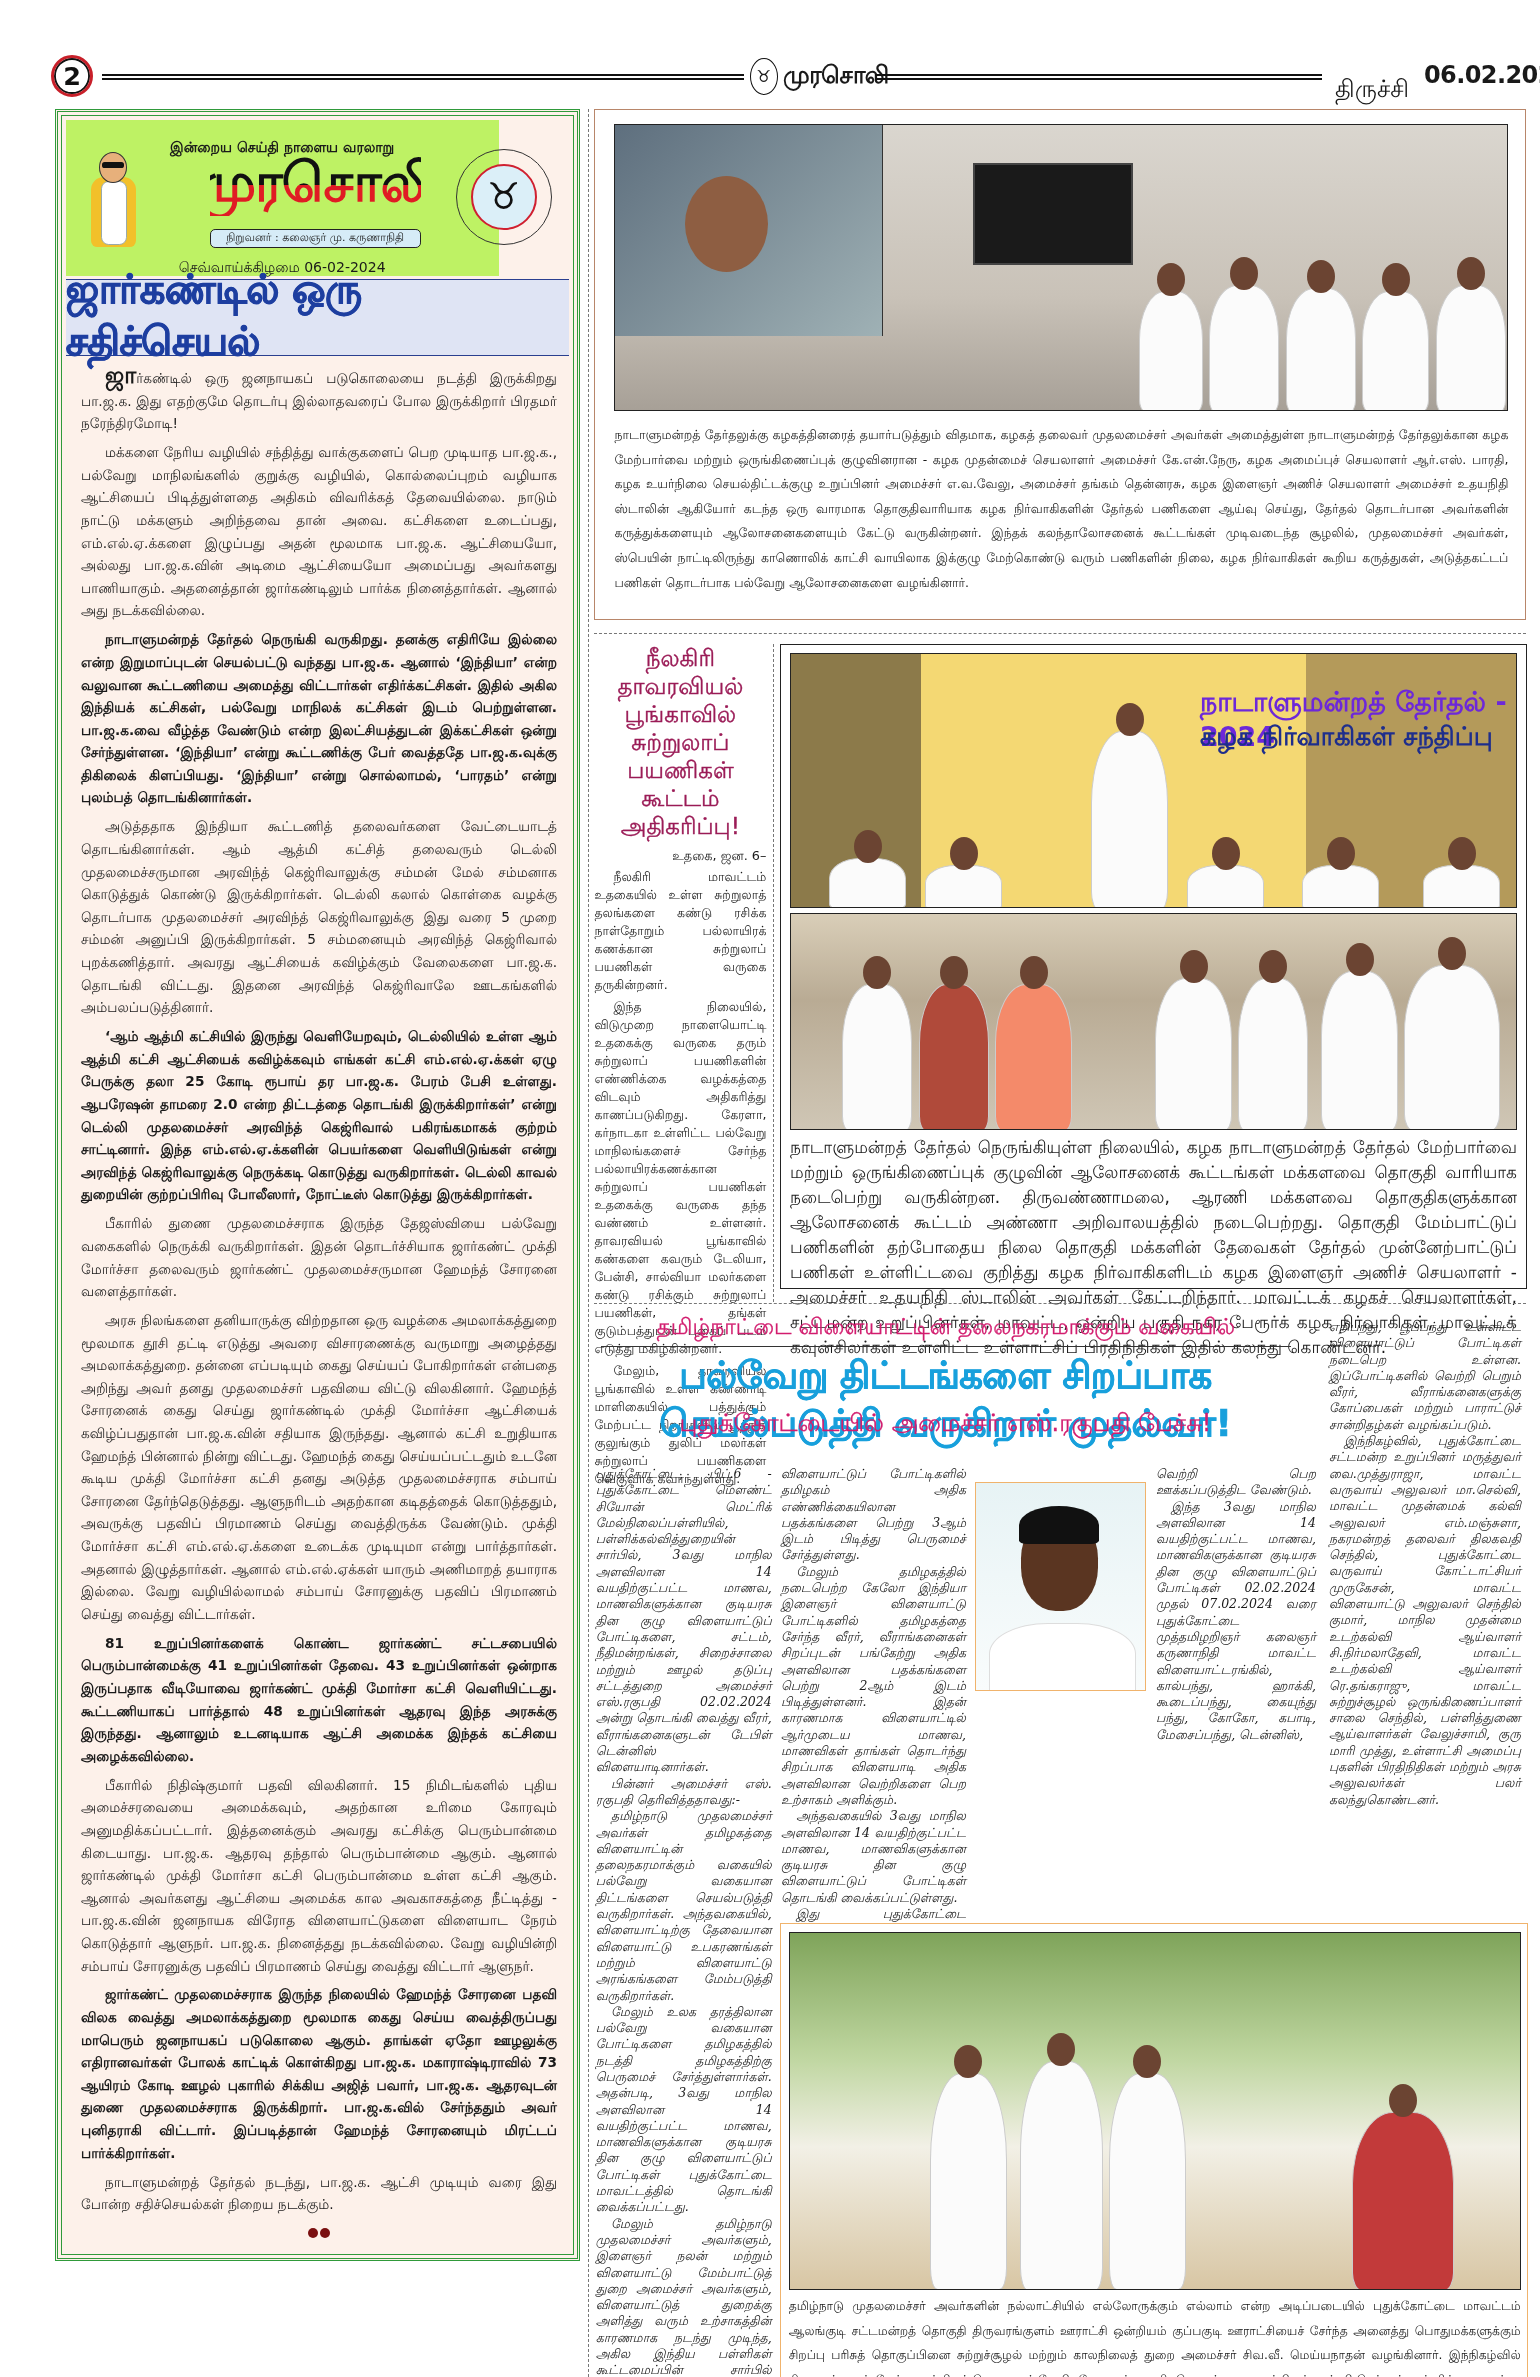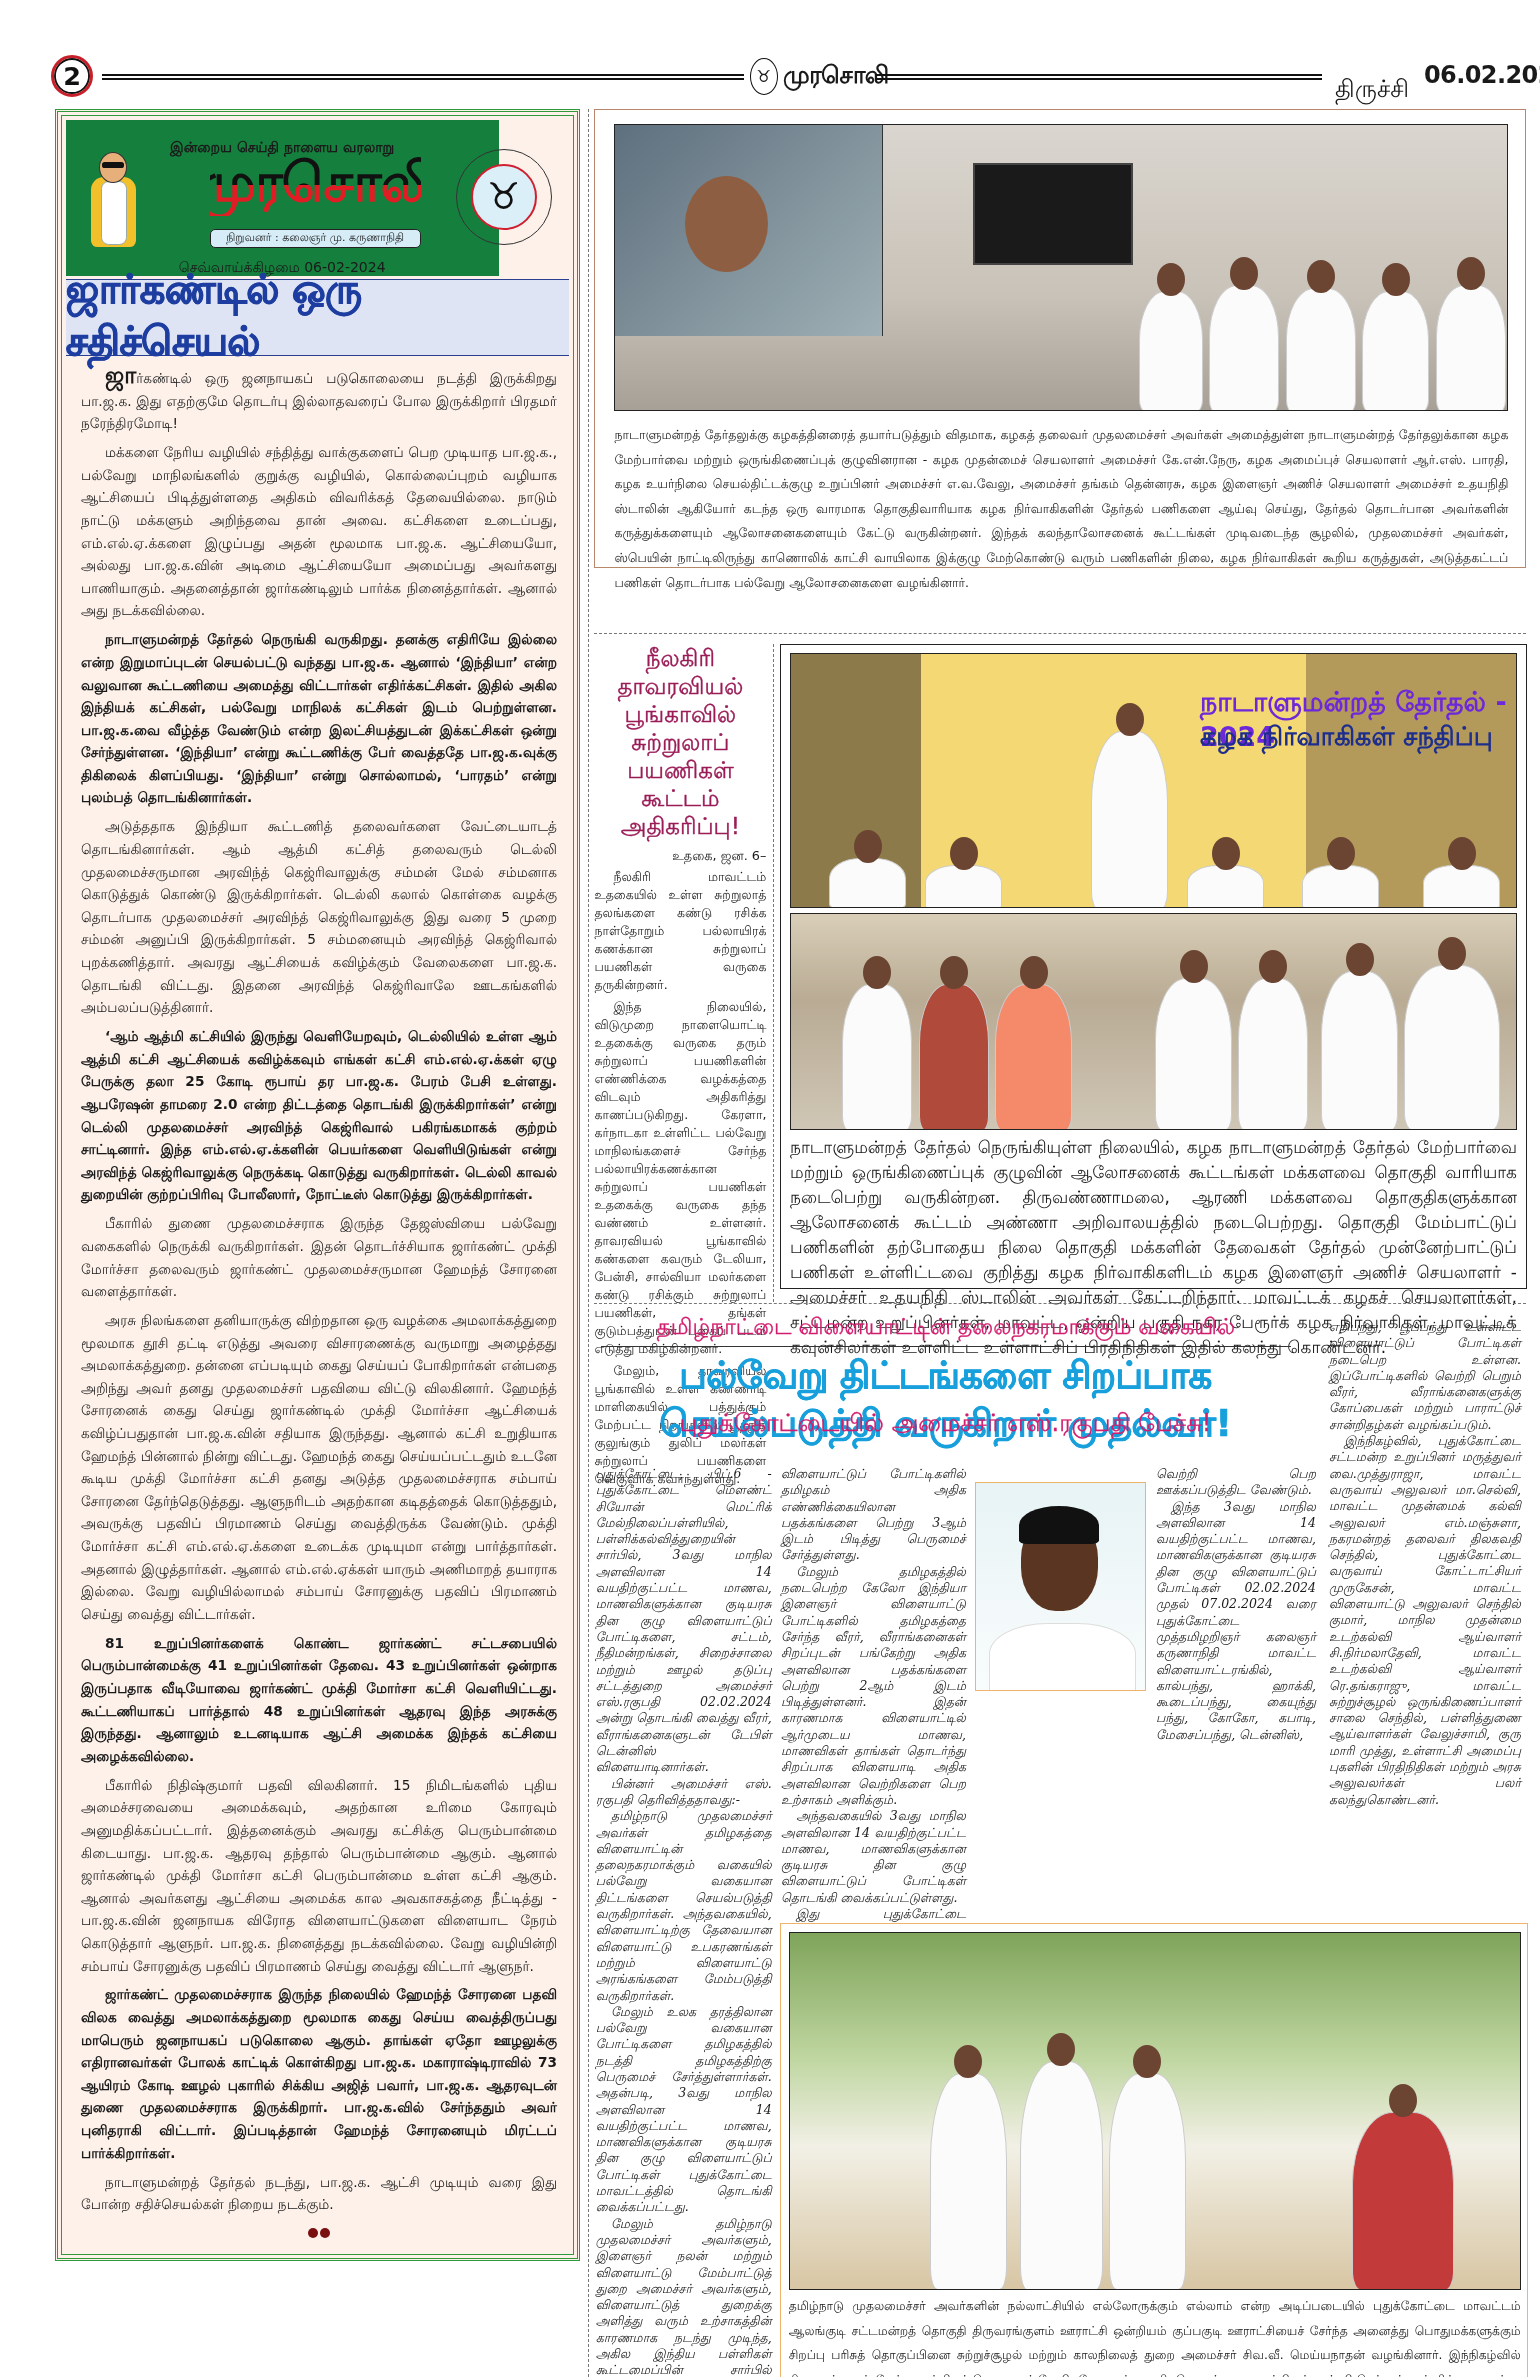--- a/index.html
+++ b/index.html
@@ -13,21 +13,21 @@
   .hdr-rule.r1 { left: 51px; width: 642px; }
   .hdr-rule.r2 { left: 824px; width: 447px; }
   .hdr-logo { position: absolute; left: 699px; top: 2.6px; display: flex; align-items: center; gap: 5.1px; }
   .hdr-logo .seal { width: 28px; height: 37px; border: 1.9px solid #111; border-radius: 50%; display: flex; align-items: center; justify-content: center; font-size: 16.6px; }
   .hdr-logo .name { font-size: 24px; font-family: "DejaVu Sans Condensed", "DejaVu Sans", sans-serif; font-weight: bold; letter-spacing: -0.6px; }
   .hdr-city { position: absolute; left: 1284px; top: 20px; font-size: 24px; font-weight: normal; }
   .hdr-date { position: absolute; left: 1373px; top: 6.4px; font-size: 24px; font-weight: bold; letter-spacing: -0.6px; }
 
   
   .editorial { position: absolute; left: 55px; top: 109px; width: 525px; height: 2152px; border: 3.2px double #2f9a3a; outline: 1.9px solid #2f9a3a; outline-offset: -7.7px; background: #fdf1ea; }
-  .ed-masthead { position: absolute; left: 7.7px; top: 7.7px; width: 433px; height: 156px; background: #15803d; }
+  .ed-masthead { position: absolute; left: 7.7px; top: 7.7px; width: 433px; height: 156px; background: #bef264; }
   .ed-tagline { position: absolute; left: 0; width: 100%; top: 19px; text-align: center; font-size: 14px; font-weight: bold; }
   .ed-portrait { position: absolute; left: 12.8px; top: 32px; width: 70px; height: 102px; }
   .ed-portrait .head { position: absolute; left: 20.4px; top: 0; width: 28px; height: 31px; background: #e7b07b; border-radius: 50%; border: 1.3px solid #333; }
   .ed-portrait .glasses { position: absolute; left: 24px; top: 10.2px; width: 22px; height: 6.4px; background: #111; border-radius: 2.6px; }
   .ed-portrait .shawl { position: absolute; left: 12.8px; top: 25.5px; width: 45px; height: 70px; background: #f2c02a; border-radius: 12.8px 12.8px 6.4px 6.4px; }
   .ed-portrait .body { position: absolute; left: 23px; top: 29px; width: 25.5px; height: 64px; background: #ffffff; border: 1.3px solid #9aa; border-radius: 7.7px; }
   .ed-title-logo { position: absolute; left: 144px; top: 37px; width: 211px; height: 59px; display: flex; align-items: center; justify-content: center; font-size: 54px; font-weight: bold; letter-spacing: -1.3px; background: linear-gradient(#111 0 48%, #e01c24 48% 100%); -webkit-background-clip: text; background-clip: text; color: transparent; }
   .ed-founder { position: absolute; left: 144px; top: 109px; width: 211px; height: 19px; border: 1.3px solid #222; border-radius: 5.1px; background: #d6ecf7; text-align: center; font-size: 11px; line-height: 16.6px; }
   .ed-emblem { position: absolute; left: 390px; top: 29px; width: 96px; height: 96px; border-radius: 50%; border: 1.3px solid #333; display: flex; align-items: center; justify-content: center; }
   .ed-emblem .inner { width: 66px; height: 66px; border-radius: 50%; border: 2.6px solid #d02030; background: #dbeff8; display: flex; align-items: center; justify-content: center; font-size: 37px; color: #111; }
@@ -45,21 +45,21 @@
 
   
   .right { position: absolute; left: 588px; top: 109px; width: 945px; }
 
   .photo { position: absolute; overflow: hidden; border: 1.3px solid #222; }
   .photo .ph-bg { position: absolute; inset: 0; }
   .person { position: absolute; border-radius: 40% 40% 10% 10%; background: #fbfbfb; border: 0.6px solid #ccc; }
   .person::before { content: ""; position: absolute; left: 50%; top: -29px; width: 28px; height: 33px; margin-left: -14px; border-radius: 50%; background: #6b4432; }
 
   
-  .s1-box { position: absolute; left: 6.4px; top: 0; width: 932px; height: 459px; border: 1.3px solid #b8866a; background: #fff; }
+  .s1-box { position: absolute; left: 6.4px; top: 0; width: 932px; height: 511px; border: 1.3px solid #b8866a; background: #fff; }
   .s1-photo { left: 19px; top: 14px; width: 894px; height: 287px; }
   .s1-photo .ph-bg { background: linear-gradient(#dad6cf, #c9c2b8 60%, #a7a097); }
   .s1-screen { position: absolute; left: 0; top: 0; width: 268px; height: 211px; background: linear-gradient(135deg,#5e6f7e,#9fb1b5); border-right: 1.9px solid #333; }
   .s1-screen .face { position: absolute; left: 70px; top: 51px; width: 83px; height: 96px; border-radius: 50%; background: #8e5e42; }
   .s1-tv { position: absolute; left: 358px; top: 38px; width: 160px; height: 102px; background: #1a1a1a; border: 2.6px solid #444; }
   .s1-caption { position: absolute; left: 19px; top: 313px; width: 894px; font-size: 12.5px; line-height: 24.6px; text-align: justify; }
 
   
   .dash-h { position: absolute; height: 0; border-top: 1.9px dashed #777; }
   .dash-v { position: absolute; width: 0; border-left: 1.9px dashed #777; }

